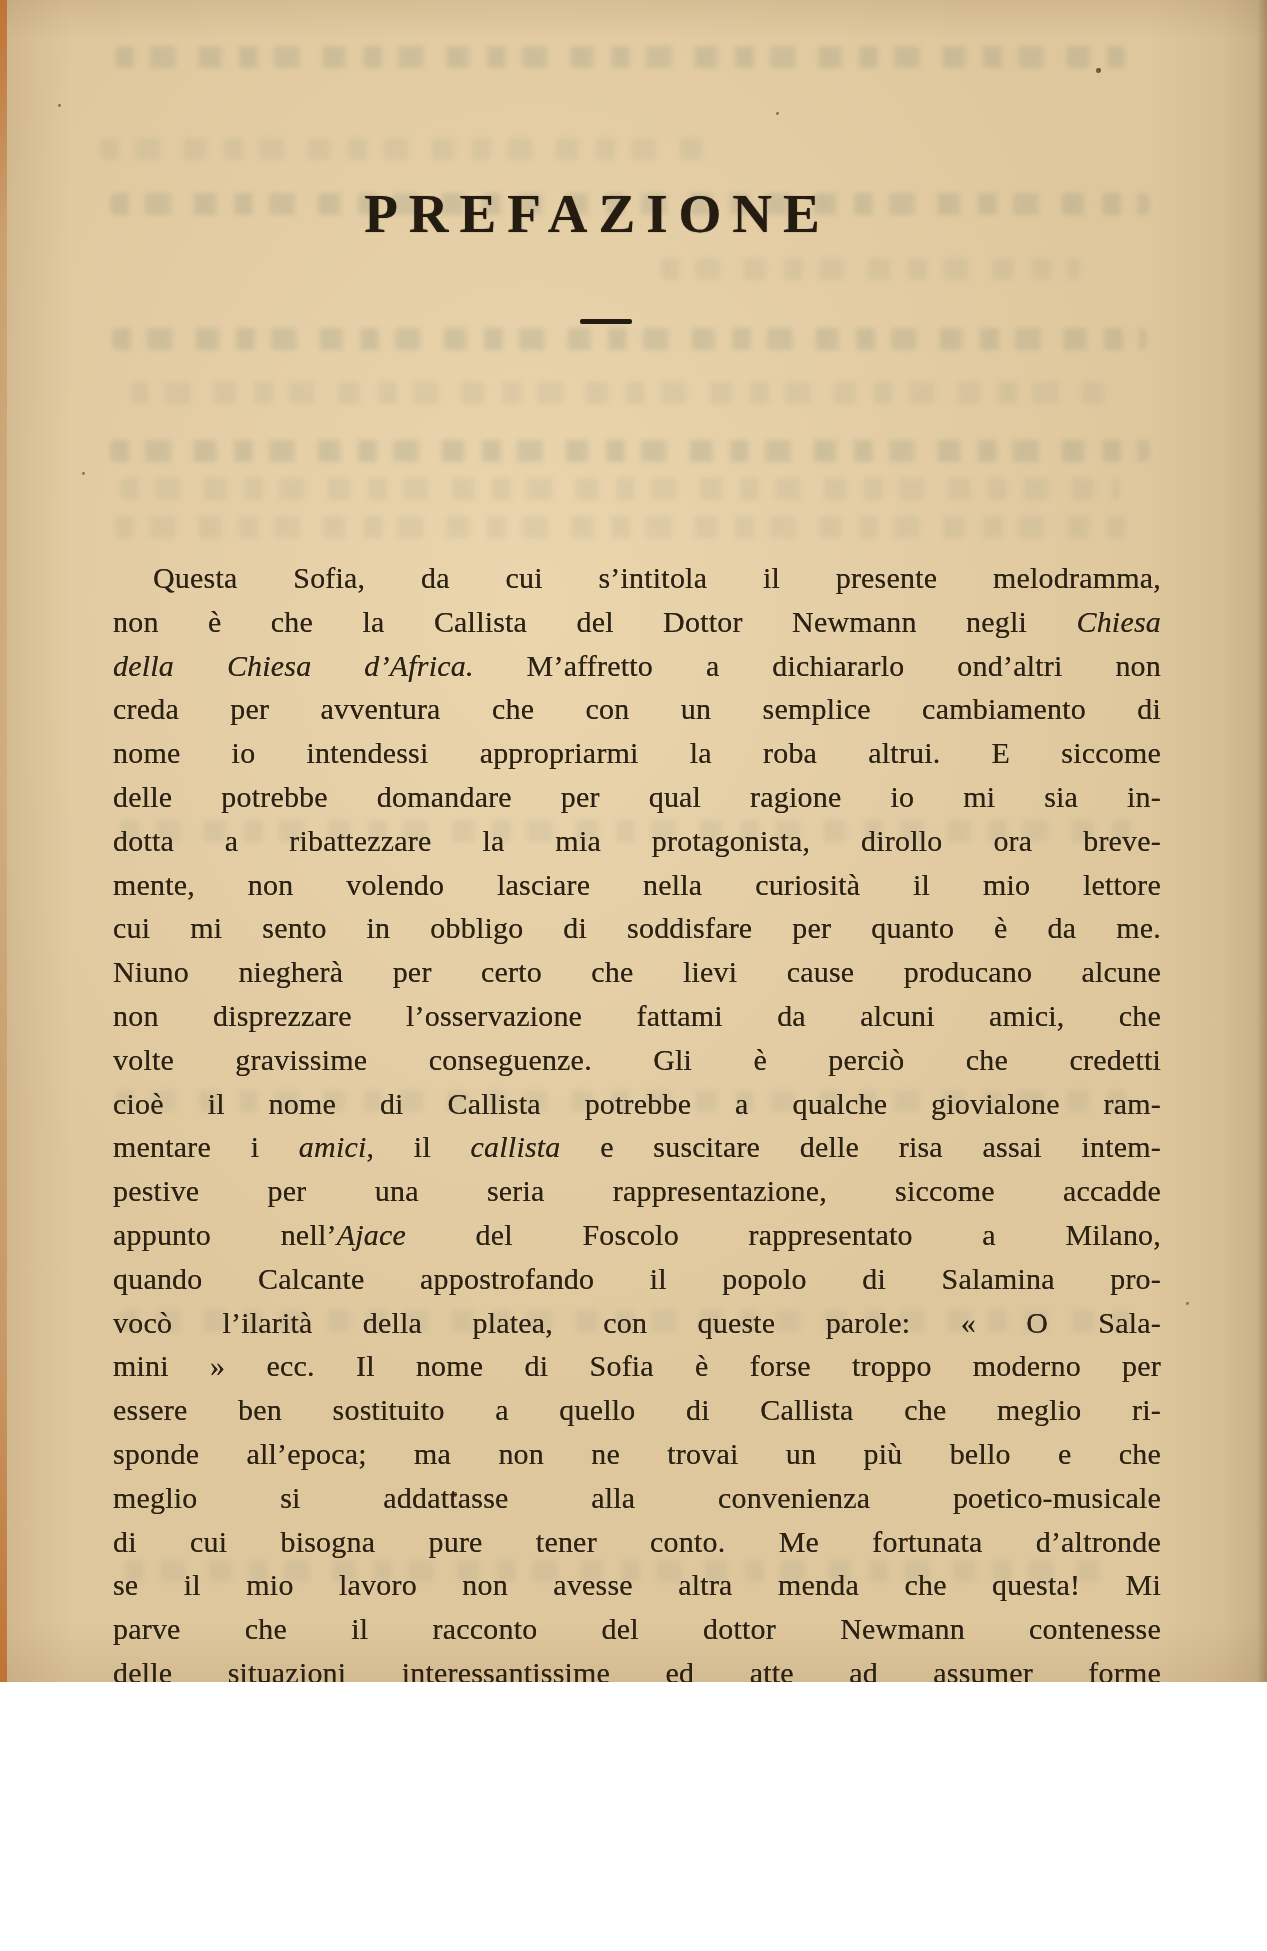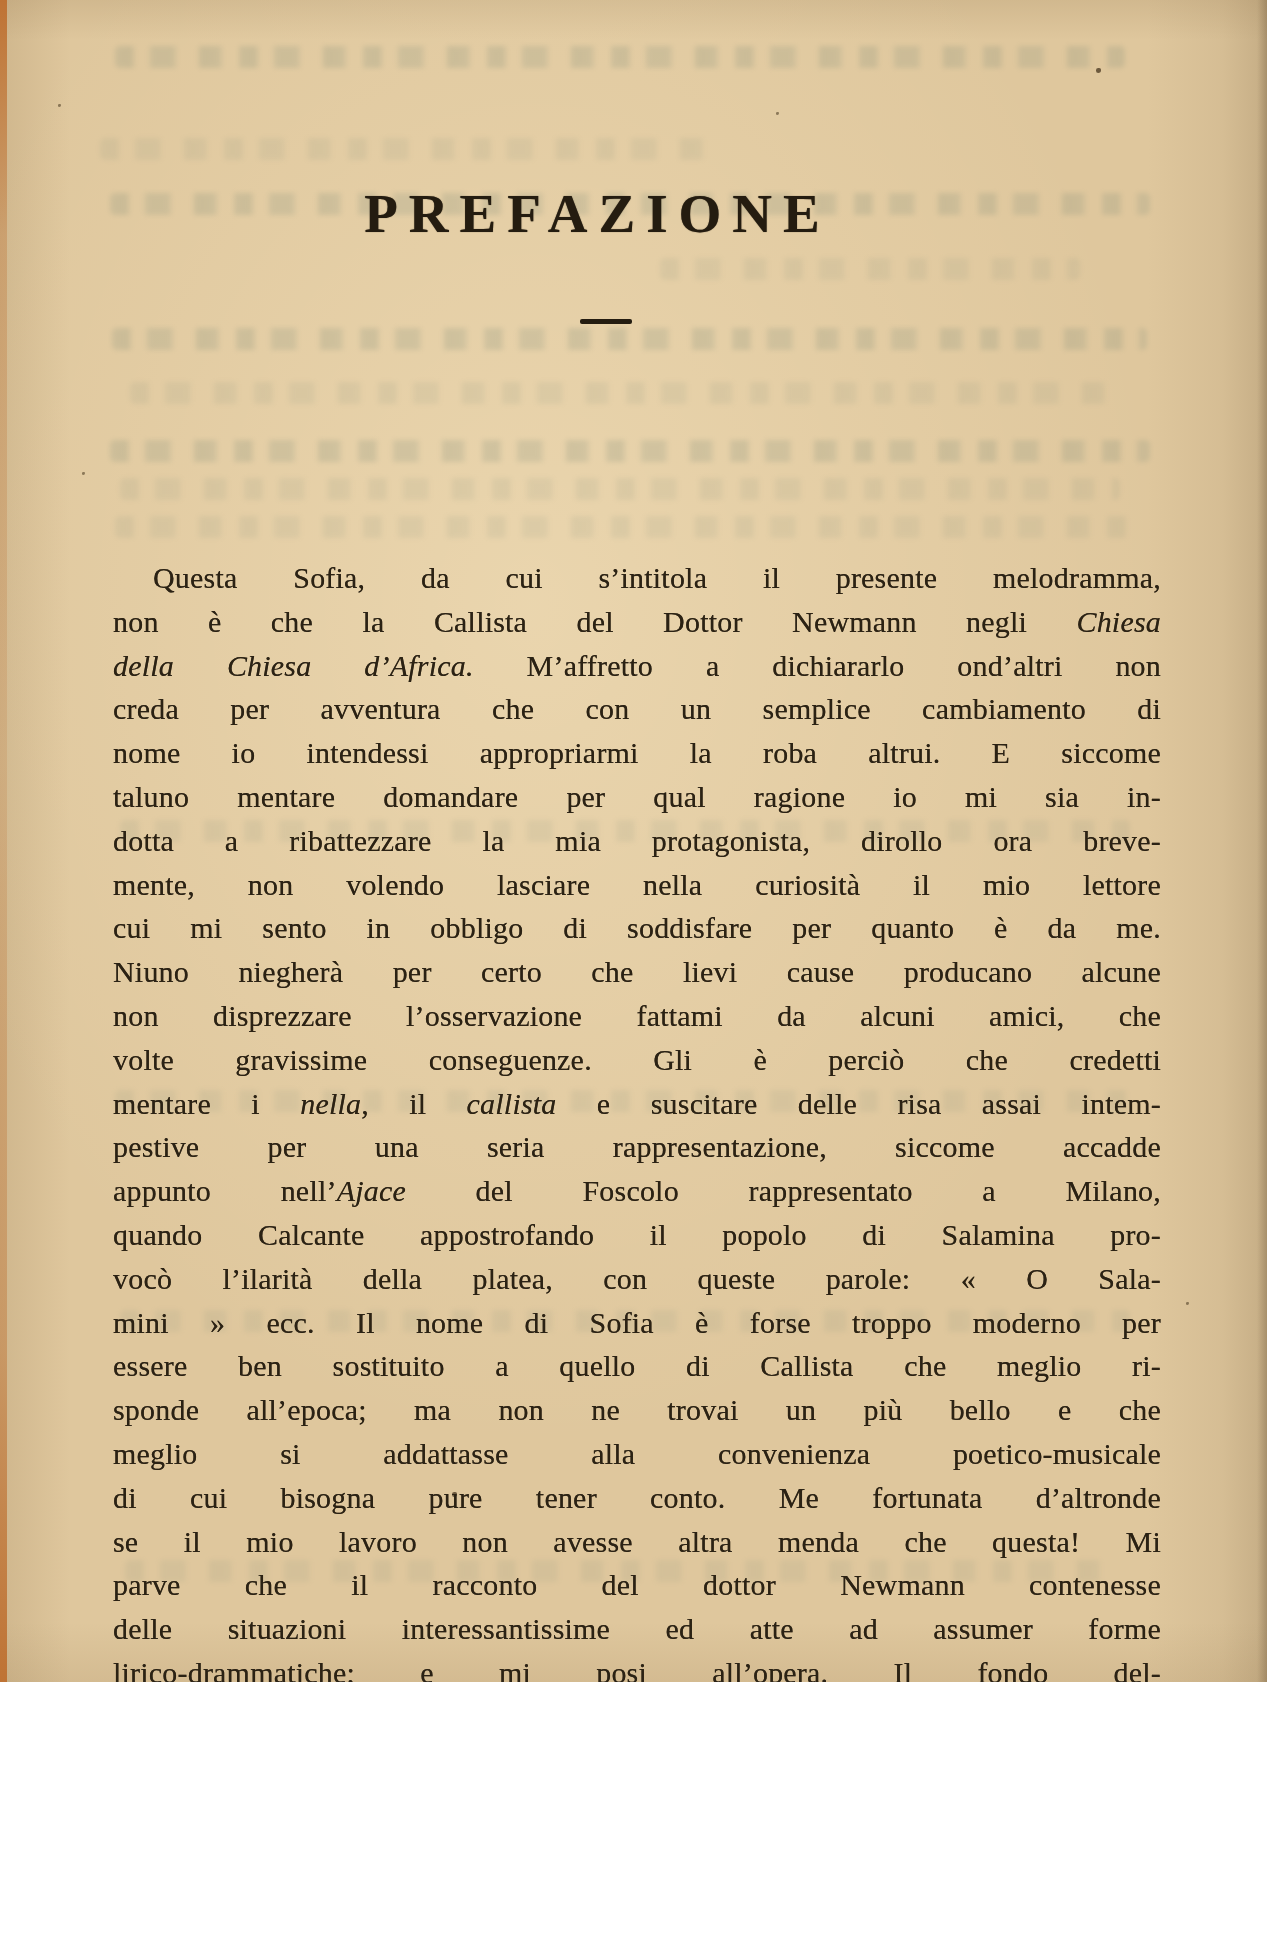--- a/index.html
+++ b/index.html
@@ -123,28 +123,29 @@
   <h1 class="title">PREFAZIONE</h1>
 
   <div class="divider">—</div>
 
   <div class="body-text">
       <div class="line indent"><span>Questa Sofia, da cui s’intitola il presente melodramma,</span></div>
       <div class="line"><span>non è che la Callista del Dottor Newmann negli </span><span class="it">Chiesa</span></div>
       <div class="line"><span class="it">della Chiesa d’Africa.</span><span> M’affretto a dichiararlo ond’altri non</span></div>
       <div class="line"><span>creda per avventura che con un semplice cambiamento di</span></div>
       <div class="line"><span>nome io intendessi appropriarmi la roba altrui. E siccome</span></div>
-      <div class="line"><span>taluno mentare domandare per qual ragione io mi sia in-</span></div>
+      <div class="line"><span>delle potrebbe domandare per qual ragione io mi sia in-</span></div>
       <div class="line"><span>dotta a ribattezzare la mia protagonista, dirollo ora breve-</span></div>
       <div class="line"><span>mente, non volendo lasciare nella curiosità il mio lettore</span></div>
       <div class="line"><span>cui mi sento in obbligo di soddisfare per quanto è da me.</span></div>
       <div class="line"><span>Niuno niegherà per certo che lievi cause producano alcune</span></div>
       <div class="line"><span>non disprezzare l’osservazione fattami da alcuni amici, che</span></div>
       <div class="line"><span>volte gravissime conseguenze. Gli è perciò che credetti</span></div>
-      <div class="line"><span>mentare i </span><span class="it">nella</span><span>, il </span><span class="it">callista</span><span> e suscitare delle risa assai intem-</span></div>
+      <div class="line"><span>cioè il nome di Callista potrebbe a qualche giovialone ram-</span></div>
+      <div class="line"><span>mentare i </span><span class="it">amici</span><span>, il </span><span class="it">callista</span><span> e suscitare delle risa assai intem-</span></div>
       <div class="line"><span>pestive per una seria rappresentazione, siccome accadde</span></div>
       <div class="line"><span>appunto nell’</span><span class="it">Ajace</span><span> del Foscolo rappresentato a Milano,</span></div>
       <div class="line"><span>quando Calcante appostrofando il popolo di Salamina pro-</span></div>
       <div class="line"><span>vocò l’ilarità della platea, con queste parole: « O Sala-</span></div>
       <div class="line"><span>mini » ecc. Il nome di Sofia è forse troppo moderno per</span></div>
       <div class="line"><span>essere ben sostituito a quello di Callista che meglio ri-</span></div>
       <div class="line"><span>sponde all’epoca; ma non ne trovai un più bello e che</span></div>
       <div class="line"><span>meglio si addattasse alla convenienza poetico-musicale</span></div>
       <div class="line"><span>di cui bisogna pure tener conto. Me fortunata d’altronde</span></div>
       <div class="line"><span>se il mio lavoro non avesse altra menda che questa! Mi</span></div>

